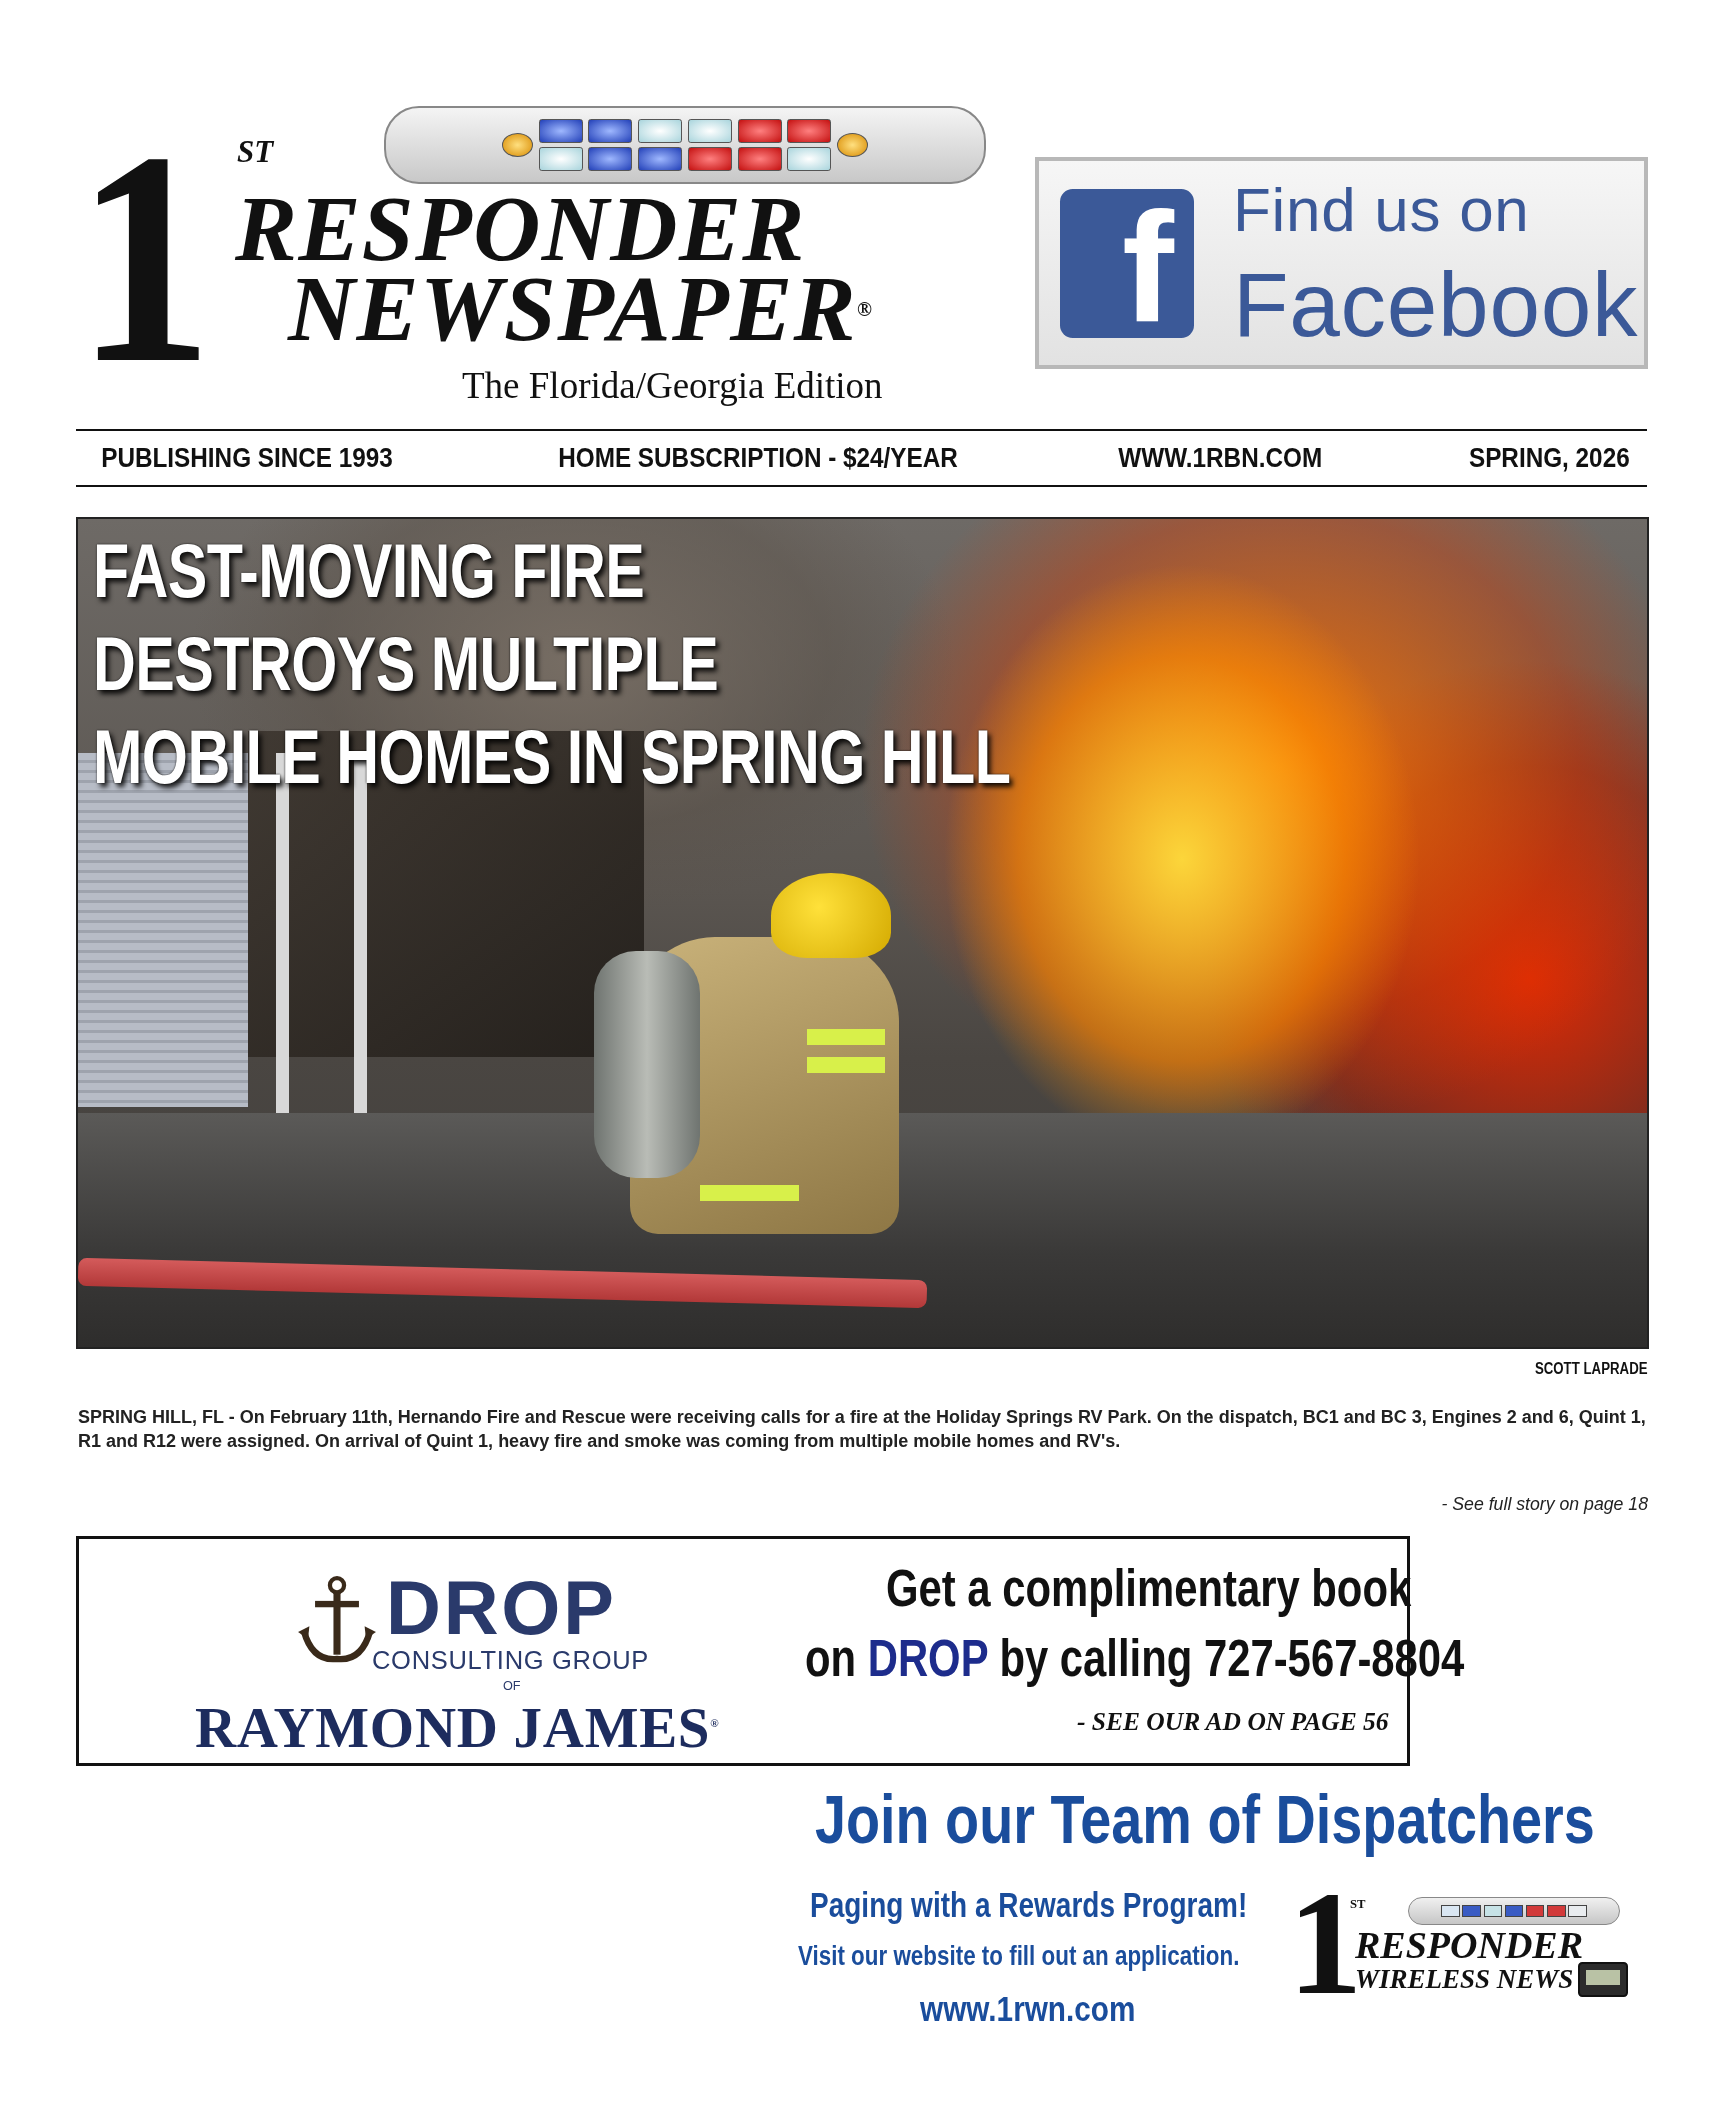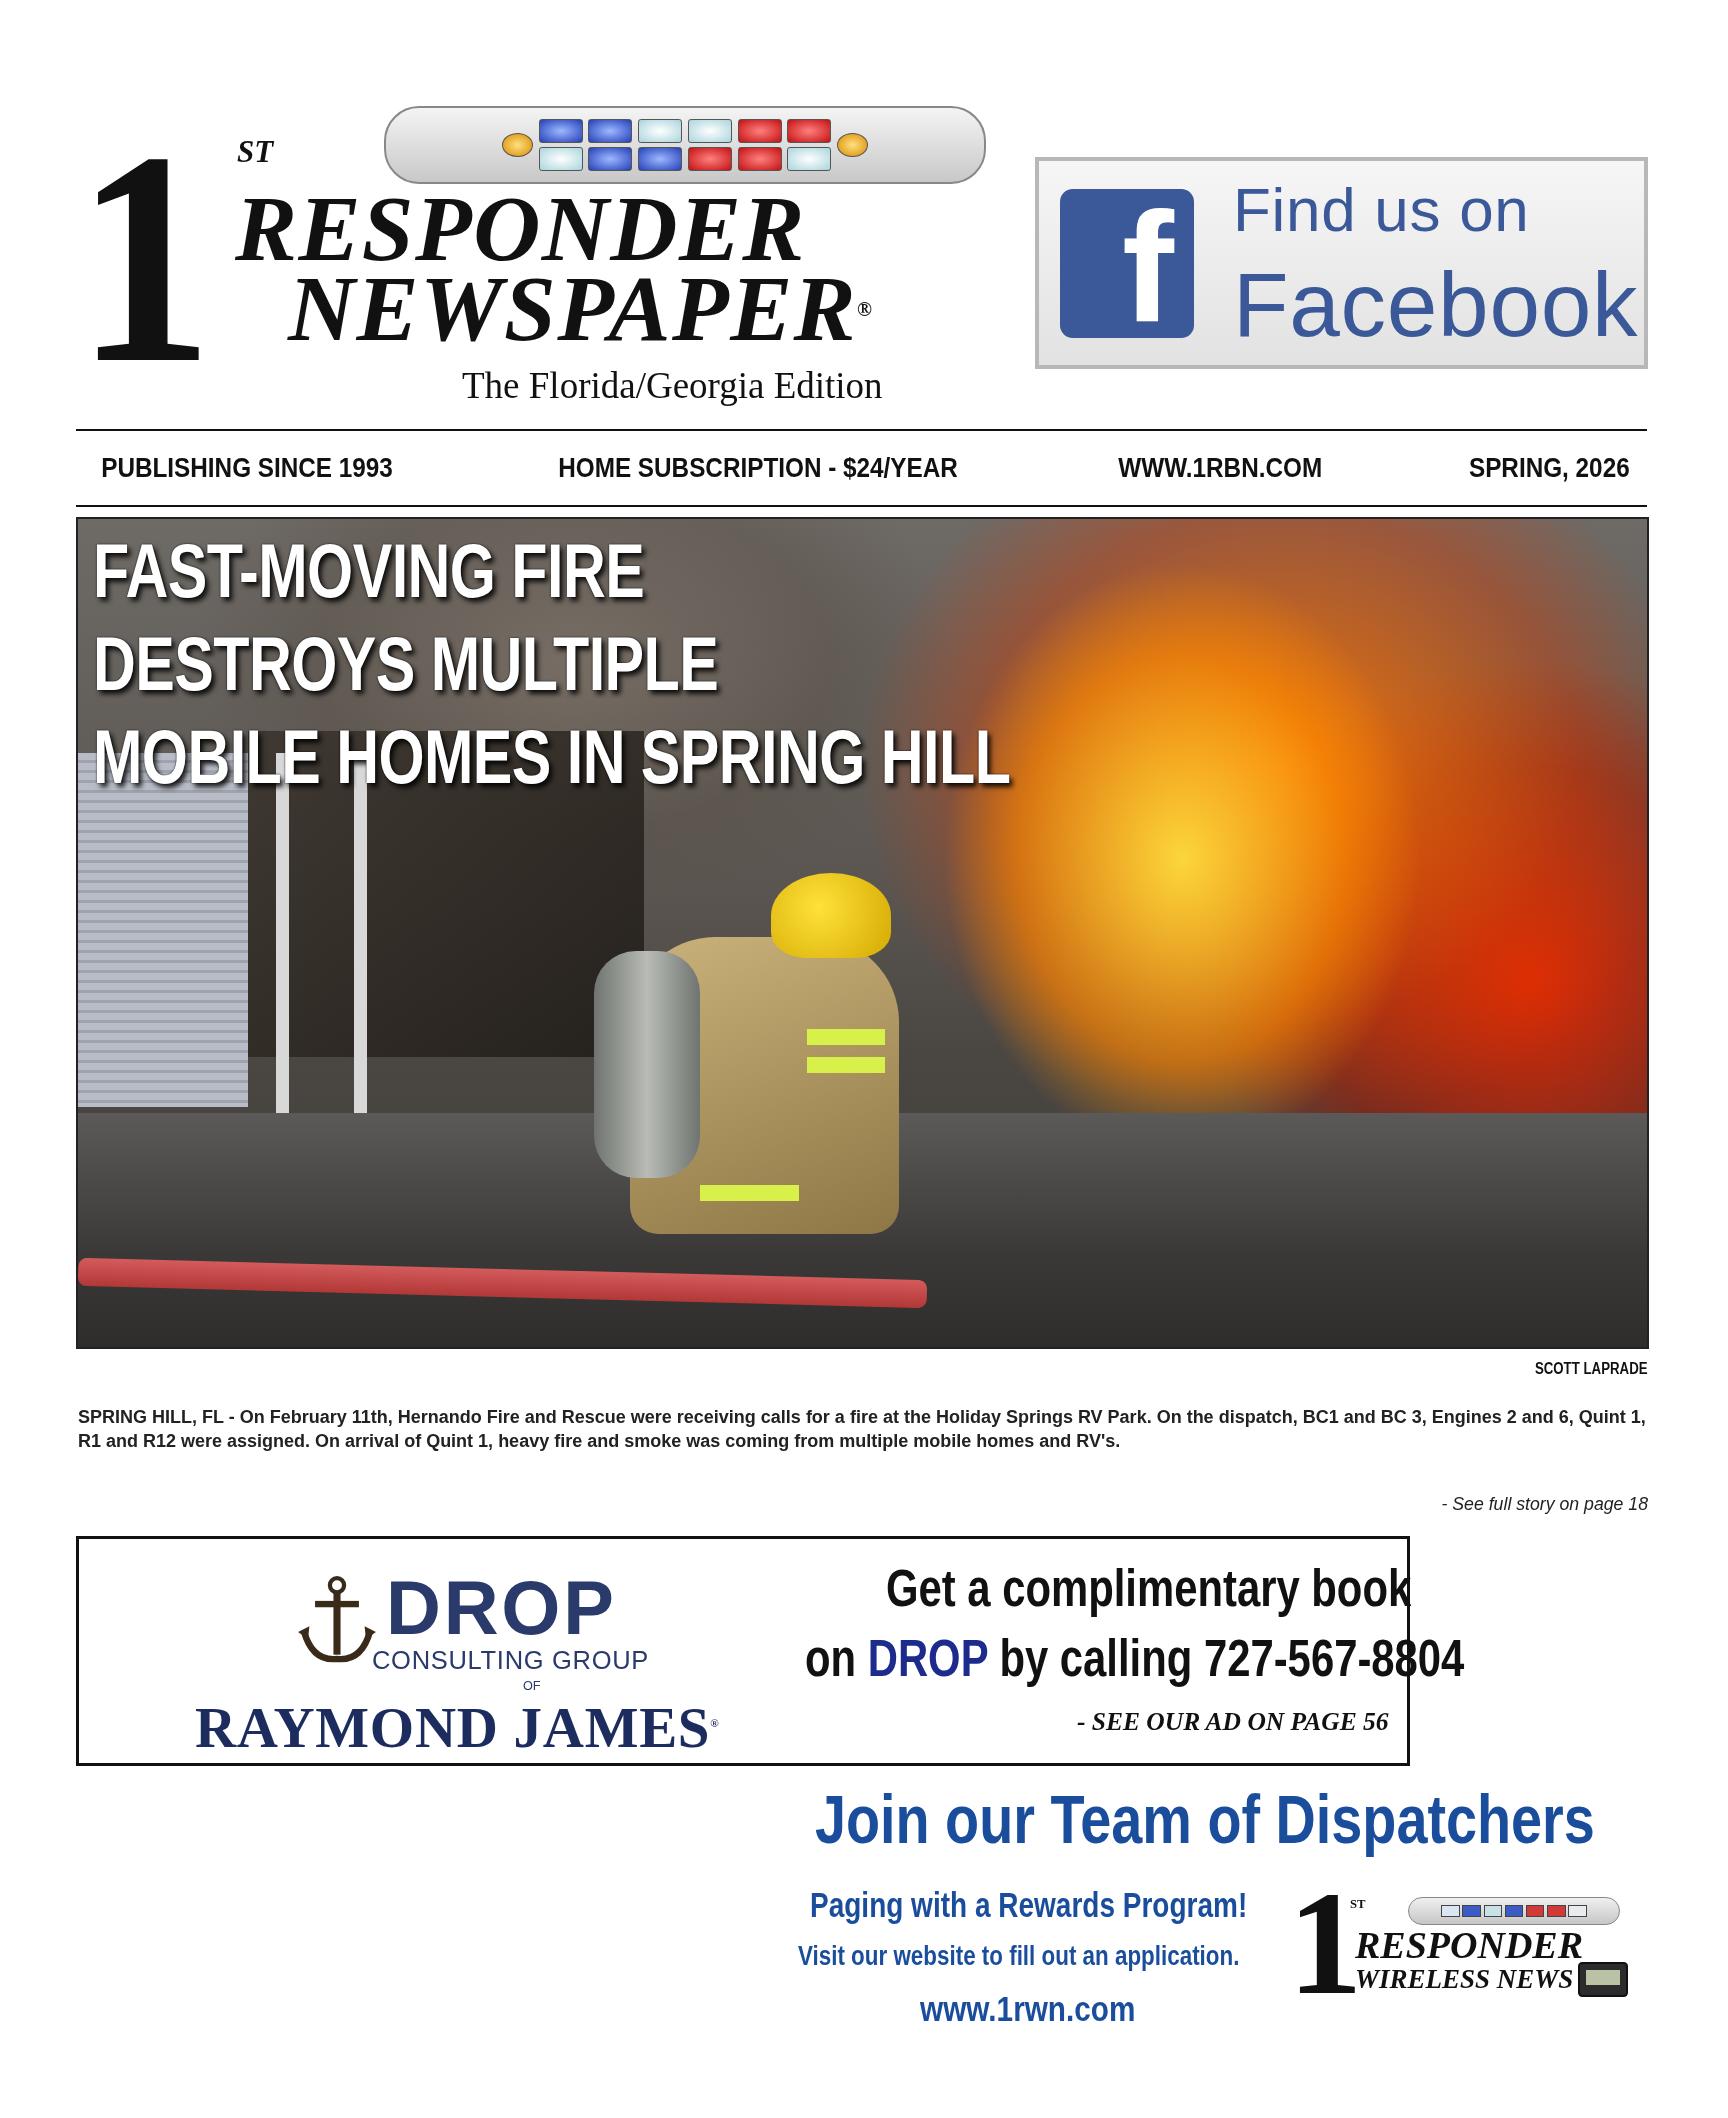--- a/index.html
+++ b/index.html
@@ -25,21 +25,21 @@
 
   
   .fb-badge { position: absolute; left: 1035px; top: 157px; width: 613px; height: 212px; border: 4.2px solid #b8b8b8; background: linear-gradient(#f6f6f6, #e2e2e2); display: flex; align-items: center; padding-left: 21px; }
   .fb-logo { width: 134px; height: 149px; background: #3b5998; border-radius: 12.7px; position: relative; flex-shrink: 0; }
   .fb-logo span { position: absolute; right: 20px; bottom: -7px; font-family: "Liberation Sans", sans-serif; font-weight: bold; font-size: 156px; line-height: 156px; color: #fff; }
   .fb-text { margin-left: 39px; color: #3b5998; }
   .fb-line1 { font-size: 62px; line-height: 68px; font-weight: normal; letter-spacing: 0.7px; }
   .fb-line2 { font-size: 91px; line-height: 92px; font-weight: normal; letter-spacing: 0.7px; margin-top: 15px; }
 
   
-  .info-bar { position: absolute; left: 76px; top: 429px; width: 1571px; height: 78px; border-top: 2.8px solid #111; border-bottom: 2.8px solid #111; display: flex; justify-content: space-between; align-items: center; padding: 0 8.5px; gap: 8px; }
+  .info-bar { position: absolute; left: 76px; top: 429px; width: 1571px; height: 58px; border-top: 2.8px solid #111; border-bottom: 2.8px solid #111; display: flex; justify-content: space-between; align-items: center; padding: 0 8.5px; gap: 8px; }
   .info-bar span { font-weight: bold; font-size: 27px; color: #111; letter-spacing: 0px; transform: scaleX(0.9); transform-origin: center; white-space: nowrap; }
 
   
   .hero { position: absolute; left: 76px; top: 517px; width: 1573px; height: 832px; border: 2.8px solid #222; overflow: hidden;
     background:
       radial-gradient(ellipse 297px 368px at 1104px 340px, rgba(255,220,60,0.95), rgba(255,140,0,0.6) 55%, rgba(255,80,0,0) 80%),
       radial-gradient(ellipse 495px 425px at 1203px 248px, rgba(255,120,0,0.9), rgba(220,60,0,0.4) 60%, rgba(0,0,0,0) 85%),
       radial-gradient(ellipse 354px 354px at 1451px 460px, rgba(230,40,0,0.95), rgba(160,20,0,0.5) 60%, rgba(0,0,0,0) 90%),
       radial-gradient(ellipse 425px 283px at 495px 142px, rgba(120,110,100,0.9), rgba(90,80,70,0.4) 60%, rgba(0,0,0,0) 90%),
       linear-gradient(180deg, #6e6a66 0%, #5a5550 45%, #4a4642 65%, #3e3c3a 100%);
@@ -61,21 +61,21 @@
   .credit { position: absolute; right: 81px; top: 1360px; font-weight: bold; font-size: 15.6px; color: #111; transform: scaleX(0.85); transform-origin: right; }
   .story { position: absolute; left: 78px; top: 1405px; width: 1571px; font-weight: bold; font-size: 18px; line-height: 24px; color: #222; }
   .see-more { position: absolute; right: 81px; top: 1494px; font-weight: normal; font-style: italic; font-size: 17.7px; color: #222; }
 
   
   .drop-ad { position: absolute; left: 76px; top: 1536px; width: 1334px; height: 230px; border: 3.5px solid #111; }
   .drop-logo { position: absolute; left: 42px; top: 21px; width: 680px; height: 191px; }
   .anchor { position: absolute; left: 177px; top: 14px; width: 78px; height: 92px; }
   .drop-word { position: absolute; left: 265px; top: 8.5px; font-weight: bold; font-size: 76px; line-height: 78px; color: #2a3a6b; letter-spacing: 2.8px; }
   .drop-consult { position: absolute; left: 251px; top: 86px; font-size: 25.5px; color: #2a3a6b; letter-spacing: 0.7px; }
-  .drop-of { position: absolute; left: 382px; top: 119px; font-size: 12.7px; color: #2a3a6b; margin-left: 20px; }
+  .drop-of { position: absolute; left: 382px; top: 119px; font-size: 12.7px; color: #2a3a6b; }
   .drop-rj { position: absolute; left: 74px; top: 131px; font-family: "Liberation Serif", serif; font-weight: bold; font-size: 57px; line-height: 64px; color: #1d2c5e; letter-spacing: 0.7px; }
   .drop-rj sup { font-size: 11.3px; }
   .drop-line1 { position: absolute; left: 807px; top: 21px; font-weight: bold; font-size: 51px; line-height: 57px; color: #111; transform: scaleX(0.82); transform-origin: left; white-space: nowrap; }
   .drop-line2 { position: absolute; left: 726px; top: 91px; font-weight: bold; font-size: 51px; line-height: 57px; color: #111; transform: scaleX(0.82); transform-origin: left; white-space: nowrap; }
   .drop-line2 .hl { color: #1d2c8c; }
   .drop-see { position: absolute; right: 18.4px; top: 168px; font-family: "Liberation Serif", serif; font-weight: bold; font-style: italic; font-size: 25.5px; color: #111; }
 
   
   .dispatch-title { position: absolute; left: 815px; top: 1780px; font-weight: bold; font-size: 68px; line-height: 78px; color: #1a4d9c; transform: scaleX(0.82); transform-origin: left; white-space: nowrap; }
   .dispatch-l1 { position: absolute; left: 810px; top: 1885px; font-weight: bold; font-size: 35px; color: #1a4d9c; transform: scaleX(0.8); transform-origin: left; white-space: nowrap; }

